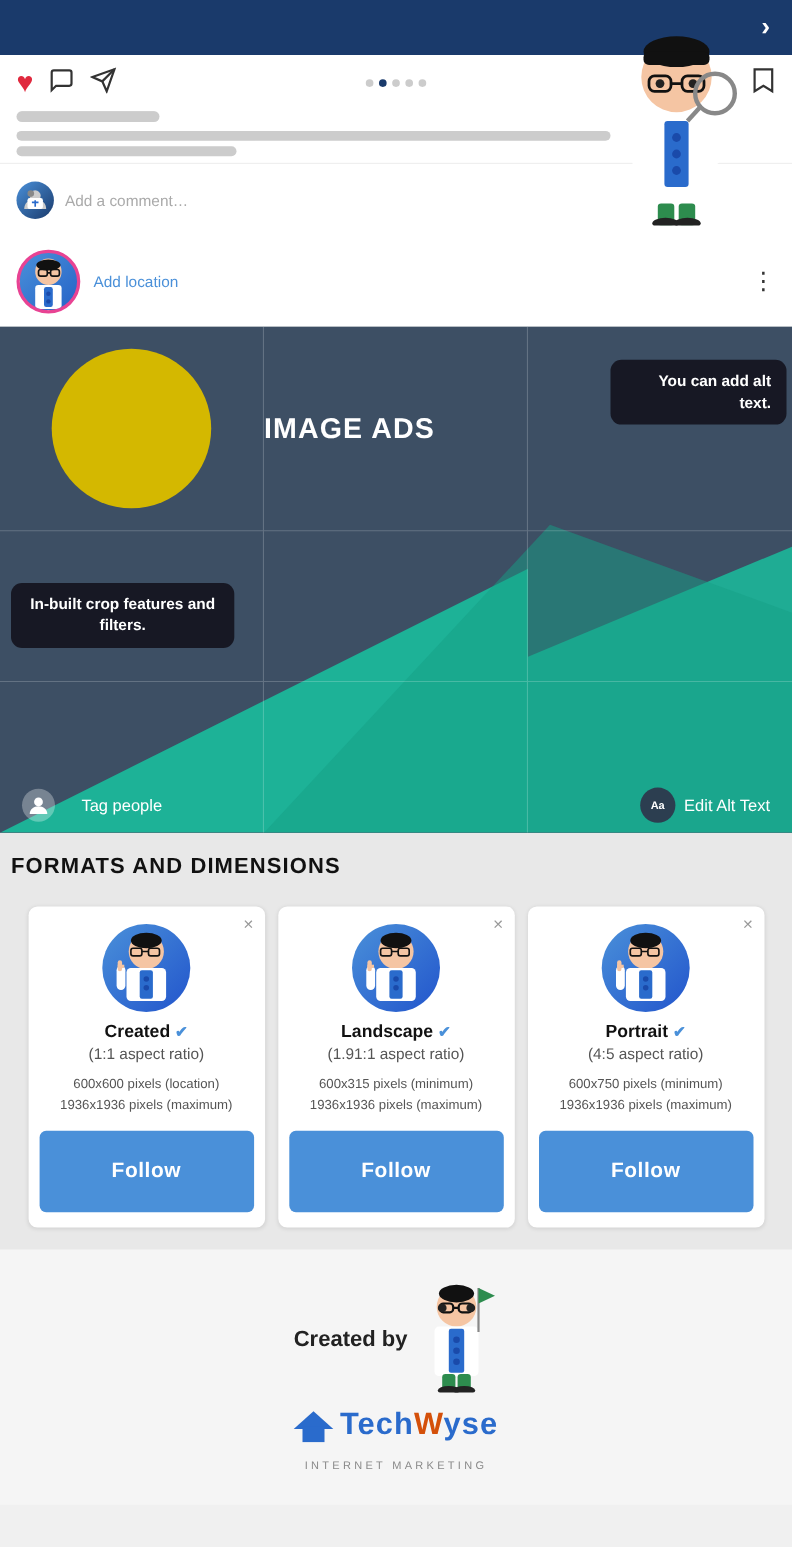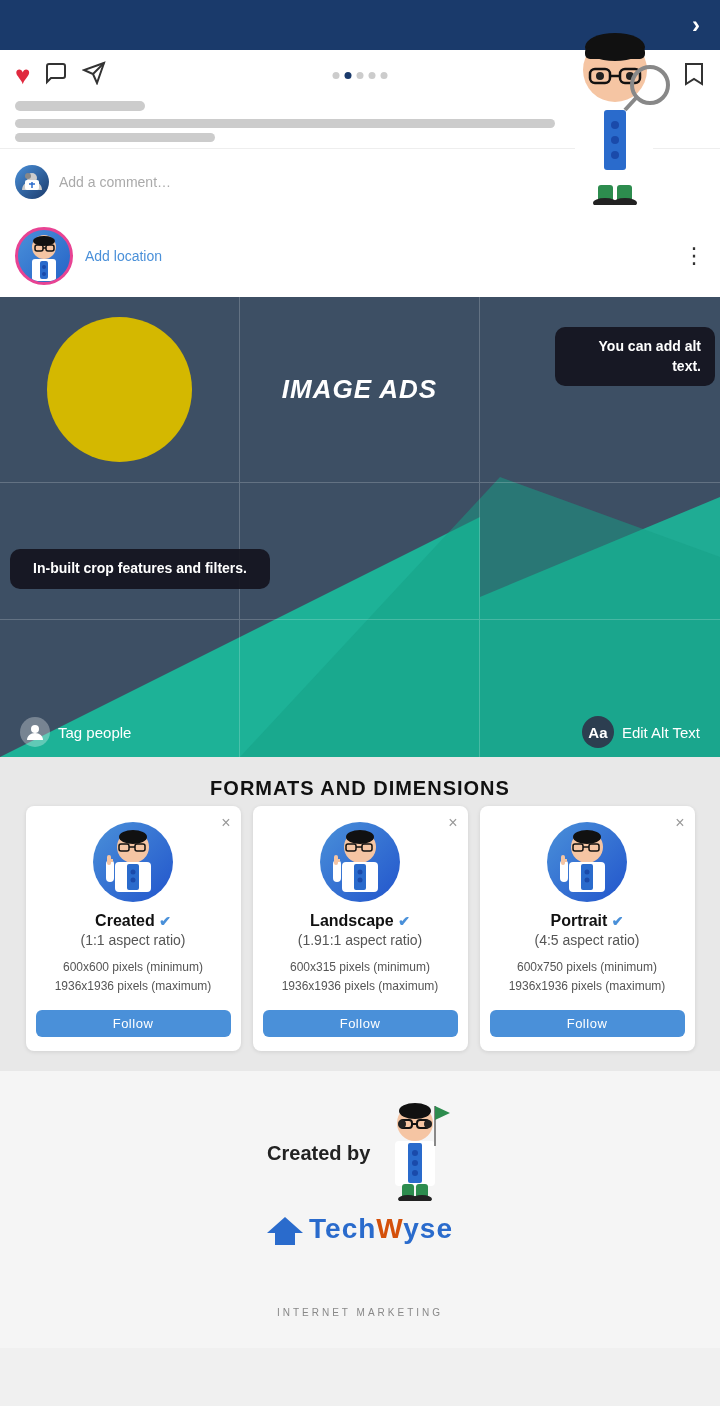--- a/index.html
+++ b/index.html
@@ -134,21 +134,21 @@
       padding: 10px 14px;
       font-size: 14px;
       font-weight: 600;
       position: absolute;
       z-index: 10;
     }
 
     .tooltip-crop {
       bottom: 30px;
       left: 10px;
-      width: 260px;
+      width: 203px;
       text-align: center;
       line-height: 1.4;
     }
 
     .tooltip-alt {
       top: 30px;
       right: 5px;
       width: 160px;
       text-align: right;
       line-height: 1.4;
@@ -160,58 +160,58 @@
       align-items: center;
       justify-content: space-between;
       position: absolute;
       bottom: 0; left: 0; right: 0;
       height: 50px;
       padding: 0 20px;
       z-index: 20;
     }
 
     .tag-people-btn {
-      display: flex; align-items: center; gap: 8px;
+      display: flex; align-items: center; gap: 24px;
       color: white; font-size: 15px;
     }
     .tag-icon-circle {
       width: 30px; height: 30px;
       border-radius: 50%;
       background: rgba(255,255,255,0.3);
       display: flex; align-items: center; justify-content: center;
       font-size: 16px;
     }
 
     .edit-alt-btn {
       display: flex; align-items: center; gap: 8px;
       color: white; font-size: 15px;
     }
     .aa-circle {
       width: 32px; height: 32px;
       border-radius: 50%;
       background: #2c3e50;
       display: flex; align-items: center; justify-content: center;
-      font-size: 15px;
+      font-size: 10px;
       font-weight: bold;
       color: white;
     }
 
     
     .formats-section {
       background: #e8e8e8;
       padding: 20px 10px;
     }
 
     .formats-title {
-      text-align: center;
+      text-align: left;
       font-size: 20px;
       font-weight: 900;
       color: #111;
       letter-spacing: 1px;
-      margin-bottom: 6px;
+      margin-bottom: 24px;
     }
 
     .formats-cards {
       display: flex;
       gap: 12px;
       justify-content: center;
     }
 
     .format-card {
       background: white;
@@ -263,24 +263,24 @@
       color: #555;
       line-height: 1.6;
       margin-bottom: 14px;
     }
 
     .follow-btn {
       background: #4a90d9;
       color: white;
       border: none;
       border-radius: 6px;
-      padding: 6px 0;
+      padding: 26px 0;
       width: 100%;
-      font-size: 13px;
-      font-weight: 400;
+      font-size: 19px;
+      font-weight: 700;
       cursor: pointer;
       letter-spacing: 0.5px;
     }
 
     
     .footer-section {
       background: #f5f5f5;
       padding: 30px 20px 20px;
       text-align: center;
       display: flex;
@@ -447,21 +447,21 @@
 
         <polygon points="240,460 500,180 720,260 720,460" fill="#16a085" opacity="0.5"></polygon>
       </svg>
     </div>
 
     <div style="position:absolute;top:0;left:0;right:0;bottom:0;display:grid;grid-template-columns:1fr 1fr 1fr;grid-template-rows:1fr 1fr 1fr;">
       <div style="border-right:1px solid rgba(255,255,255,0.2);border-bottom:1px solid rgba(255,255,255,0.2);">
 
         <div style="width:145px;height:145px;border-radius:50%;background:#d4b800;margin:20px auto;"></div>
       </div>
-      <div style="border-right:1px solid rgba(255,255,255,0.2);border-bottom:1px solid rgba(255,255,255,0.2);display:flex;align-items:center;justify-content:center;font-style:italic;">
+      <div style="border-right:1px solid rgba(255,255,255,0.2);border-bottom:1px solid rgba(255,255,255,0.2);display:flex;align-items:center;justify-content:flex-start;">
         <span style="color:white;font-size:26px;font-weight:900;text-align:center;letter-spacing:1px;">IMAGE ADS</span>
       </div>
       <div style="border-bottom:1px solid rgba(255,255,255,0.2);">
 
         <div class="tooltip-bubble tooltip-alt">
           <span>You can add alt text.</span>
         </div>
       </div>
       <div style="border-right:1px solid rgba(255,255,255,0.2);border-bottom:1px solid rgba(255,255,255,0.2);position:relative;">
 
@@ -521,21 +521,21 @@
           <rect x="4" y="28" width="4" height="10" fill="#f5c5a3" rx="2"></rect>
           <rect x="4" y="32" width="6" height="3" fill="#f5c5a3"></rect>
         </svg>
       </div>
       <div class="card-title">
         <span>Created</span>
         <span class="verified-icon"> ✔</span>
       </div>
       <div class="card-subtitle">(1:1 aspect ratio)</div>
       <div class="card-pixels">
-        <span>600x600 pixels (minimum)</span><br>
+        <span>600x600 pixels (location)</span><br>
         <span>1936x1936 pixels (maximum)</span>
       </div>
       <button class="follow-btn">Follow</button>
     </div>
 
     <div class="format-card">
       <span class="card-close">×</span>
       <div class="card-avatar">
         <svg width="60" height="70" viewBox="0 0 60 70">
           <circle cx="30" cy="20" r="16" fill="#f5c5a3"></circle>
@@ -622,21 +622,21 @@
             <rect x="36" y="83" width="12" height="16" fill="#2d8c4e" rx="3"></rect>
             <ellipse cx="28" cy="98" rx="10" ry="4" fill="#222"></ellipse>
             <ellipse cx="42" cy="98" rx="10" ry="4" fill="#222"></ellipse>
 
             <line x1="55" y1="5" x2="55" y2="45" stroke="#888" stroke-width="2"></line>
             <polygon points="55,5 70,12 55,19" fill="#2d8c4e"></polygon>
           </svg>
         </div>
       </div>
 
-      <div style="display:flex;flex-direction:column;align-items:center;gap:46px;">
+      <div style="display:flex;flex-direction:column;align-items:center;">
         <div style="display:flex;align-items:flex-end;gap:2px;">
 
           <div style="display:flex;flex-direction:column;align-items:center;margin-right:4px;">
             <div style="width:0;height:0;border-left:18px solid transparent;border-right:18px solid transparent;border-bottom:16px solid #2a6bcc;"></div>
             <div style="background:#2a6bcc;width:20px;height:14px;margin-top:-2px;"></div>
           </div>
           <div style="font-size:28px;font-weight:900;color:#2a6bcc;letter-spacing:1px;">
             <span style="color:#2a6bcc;">Tech</span><span style="color:#d4500a;">W</span><span style="color:#2a6bcc;">yse</span>
           </div>
         </div>

